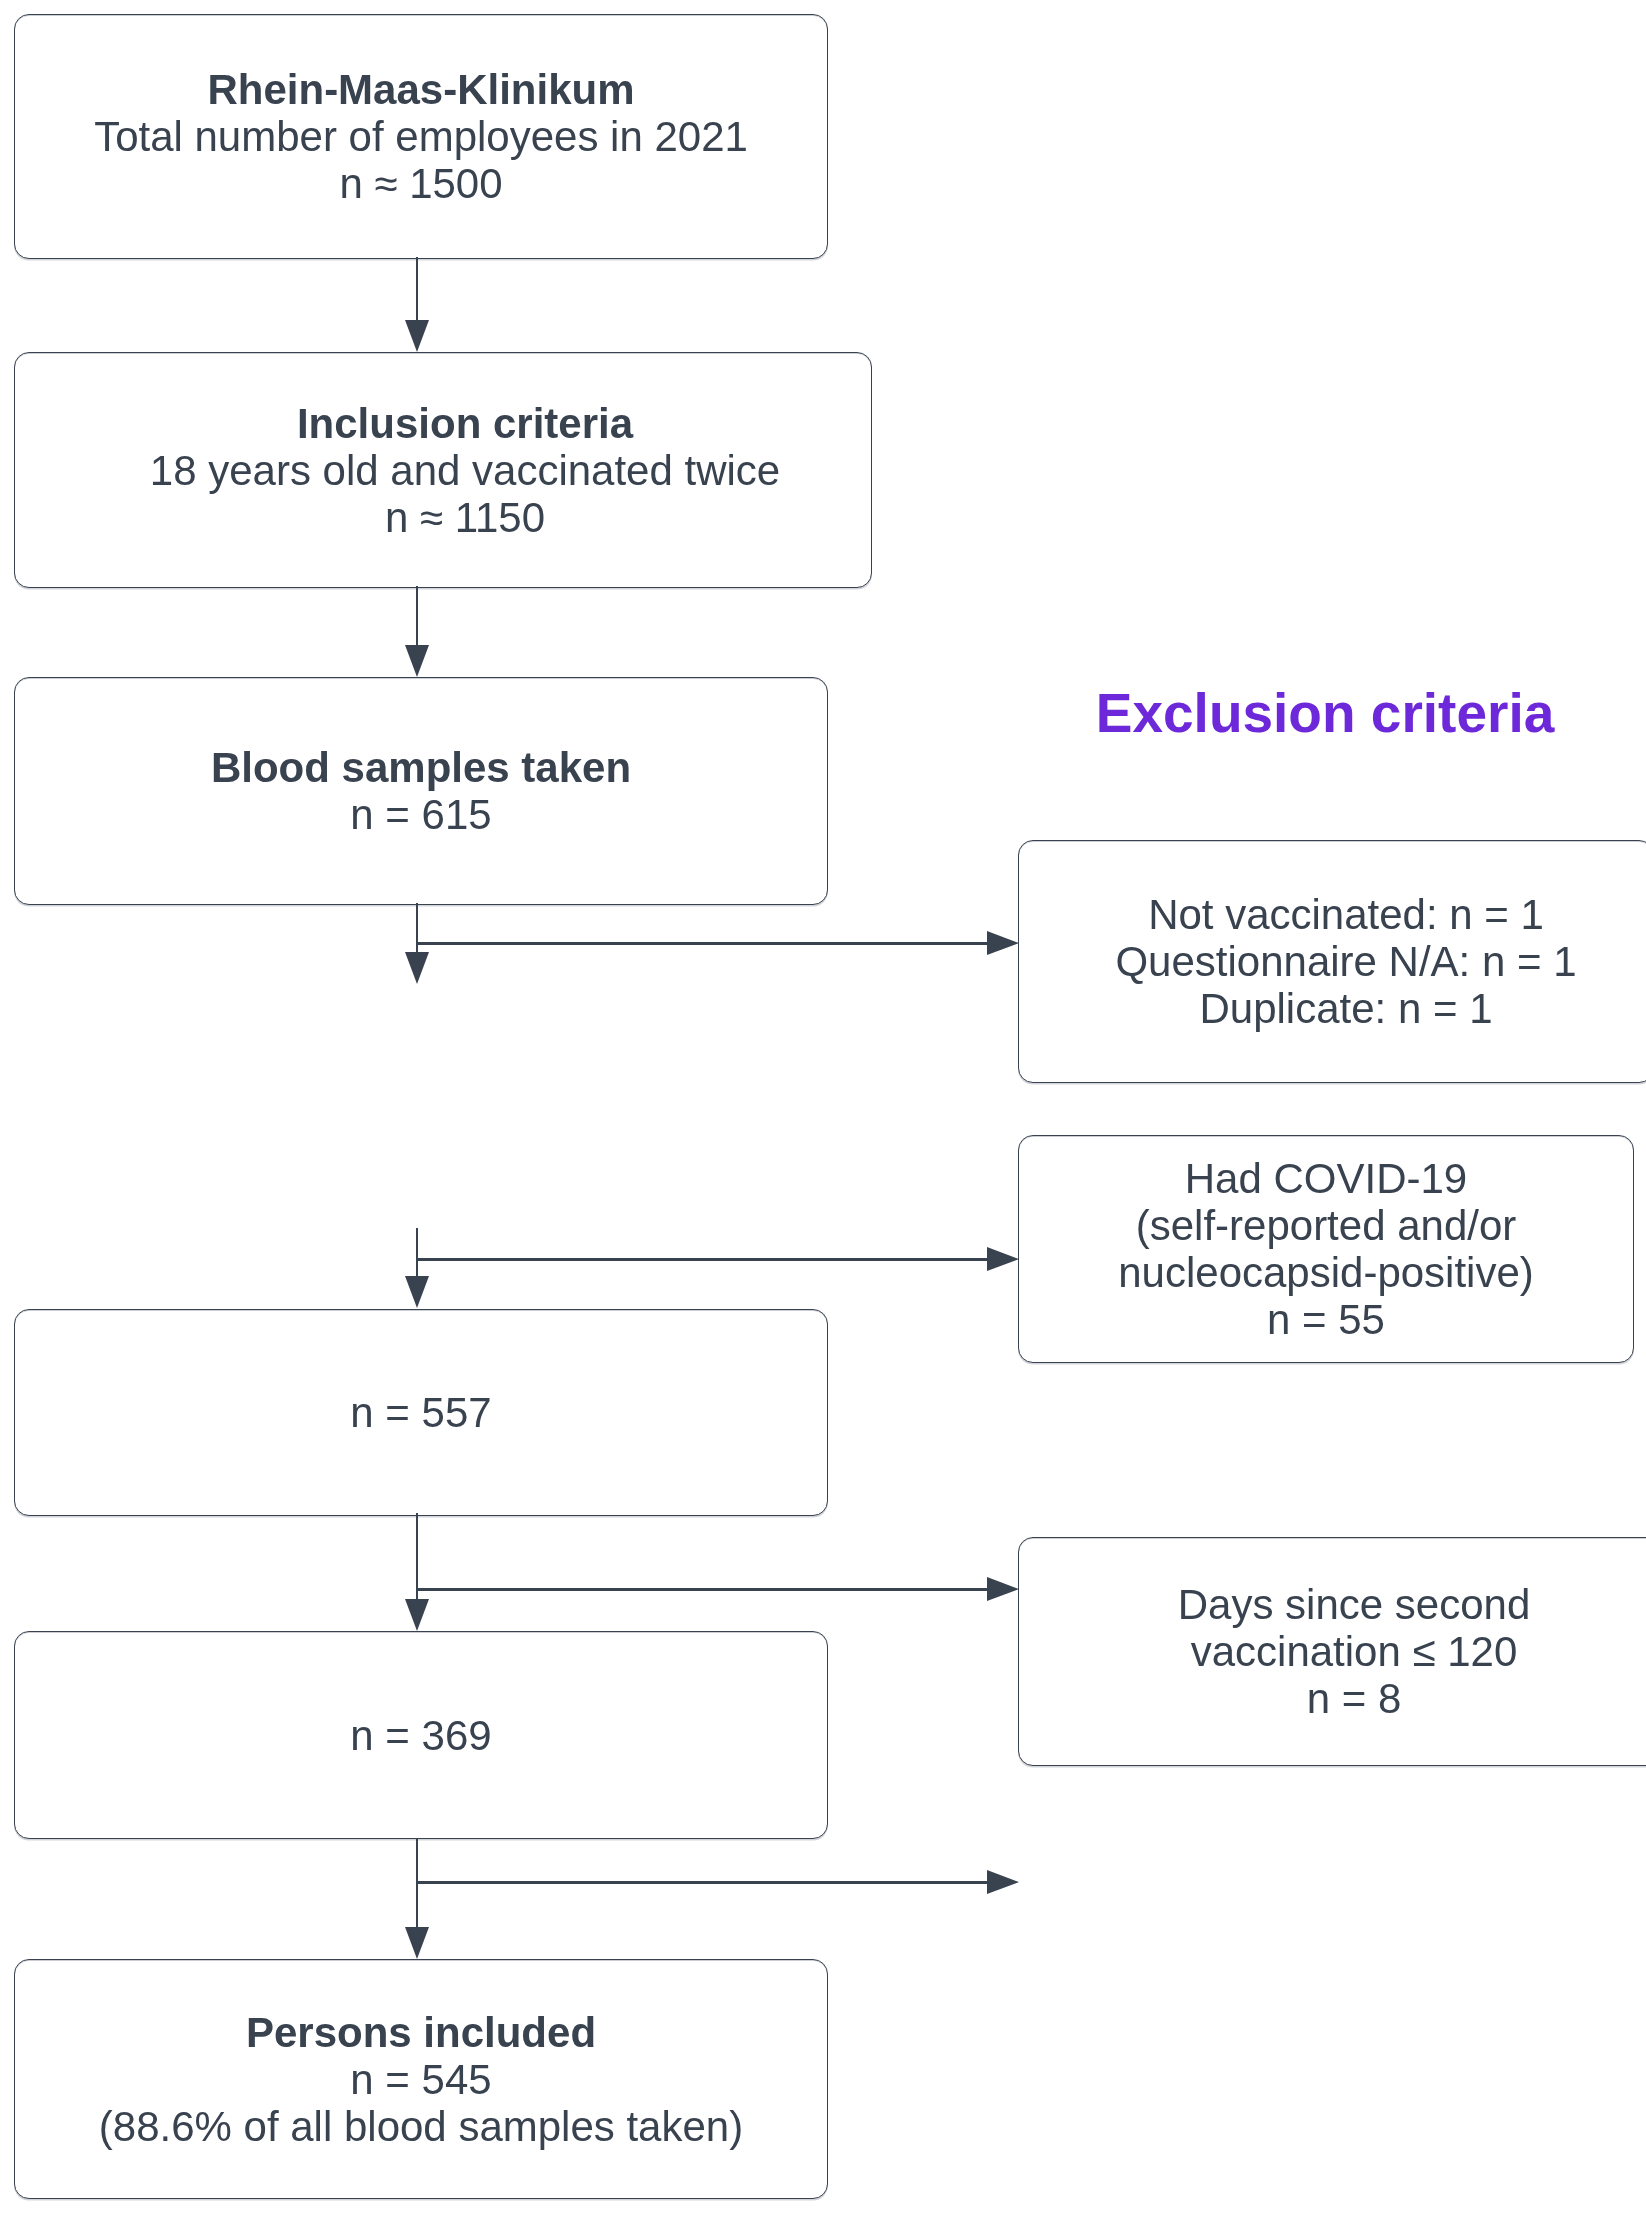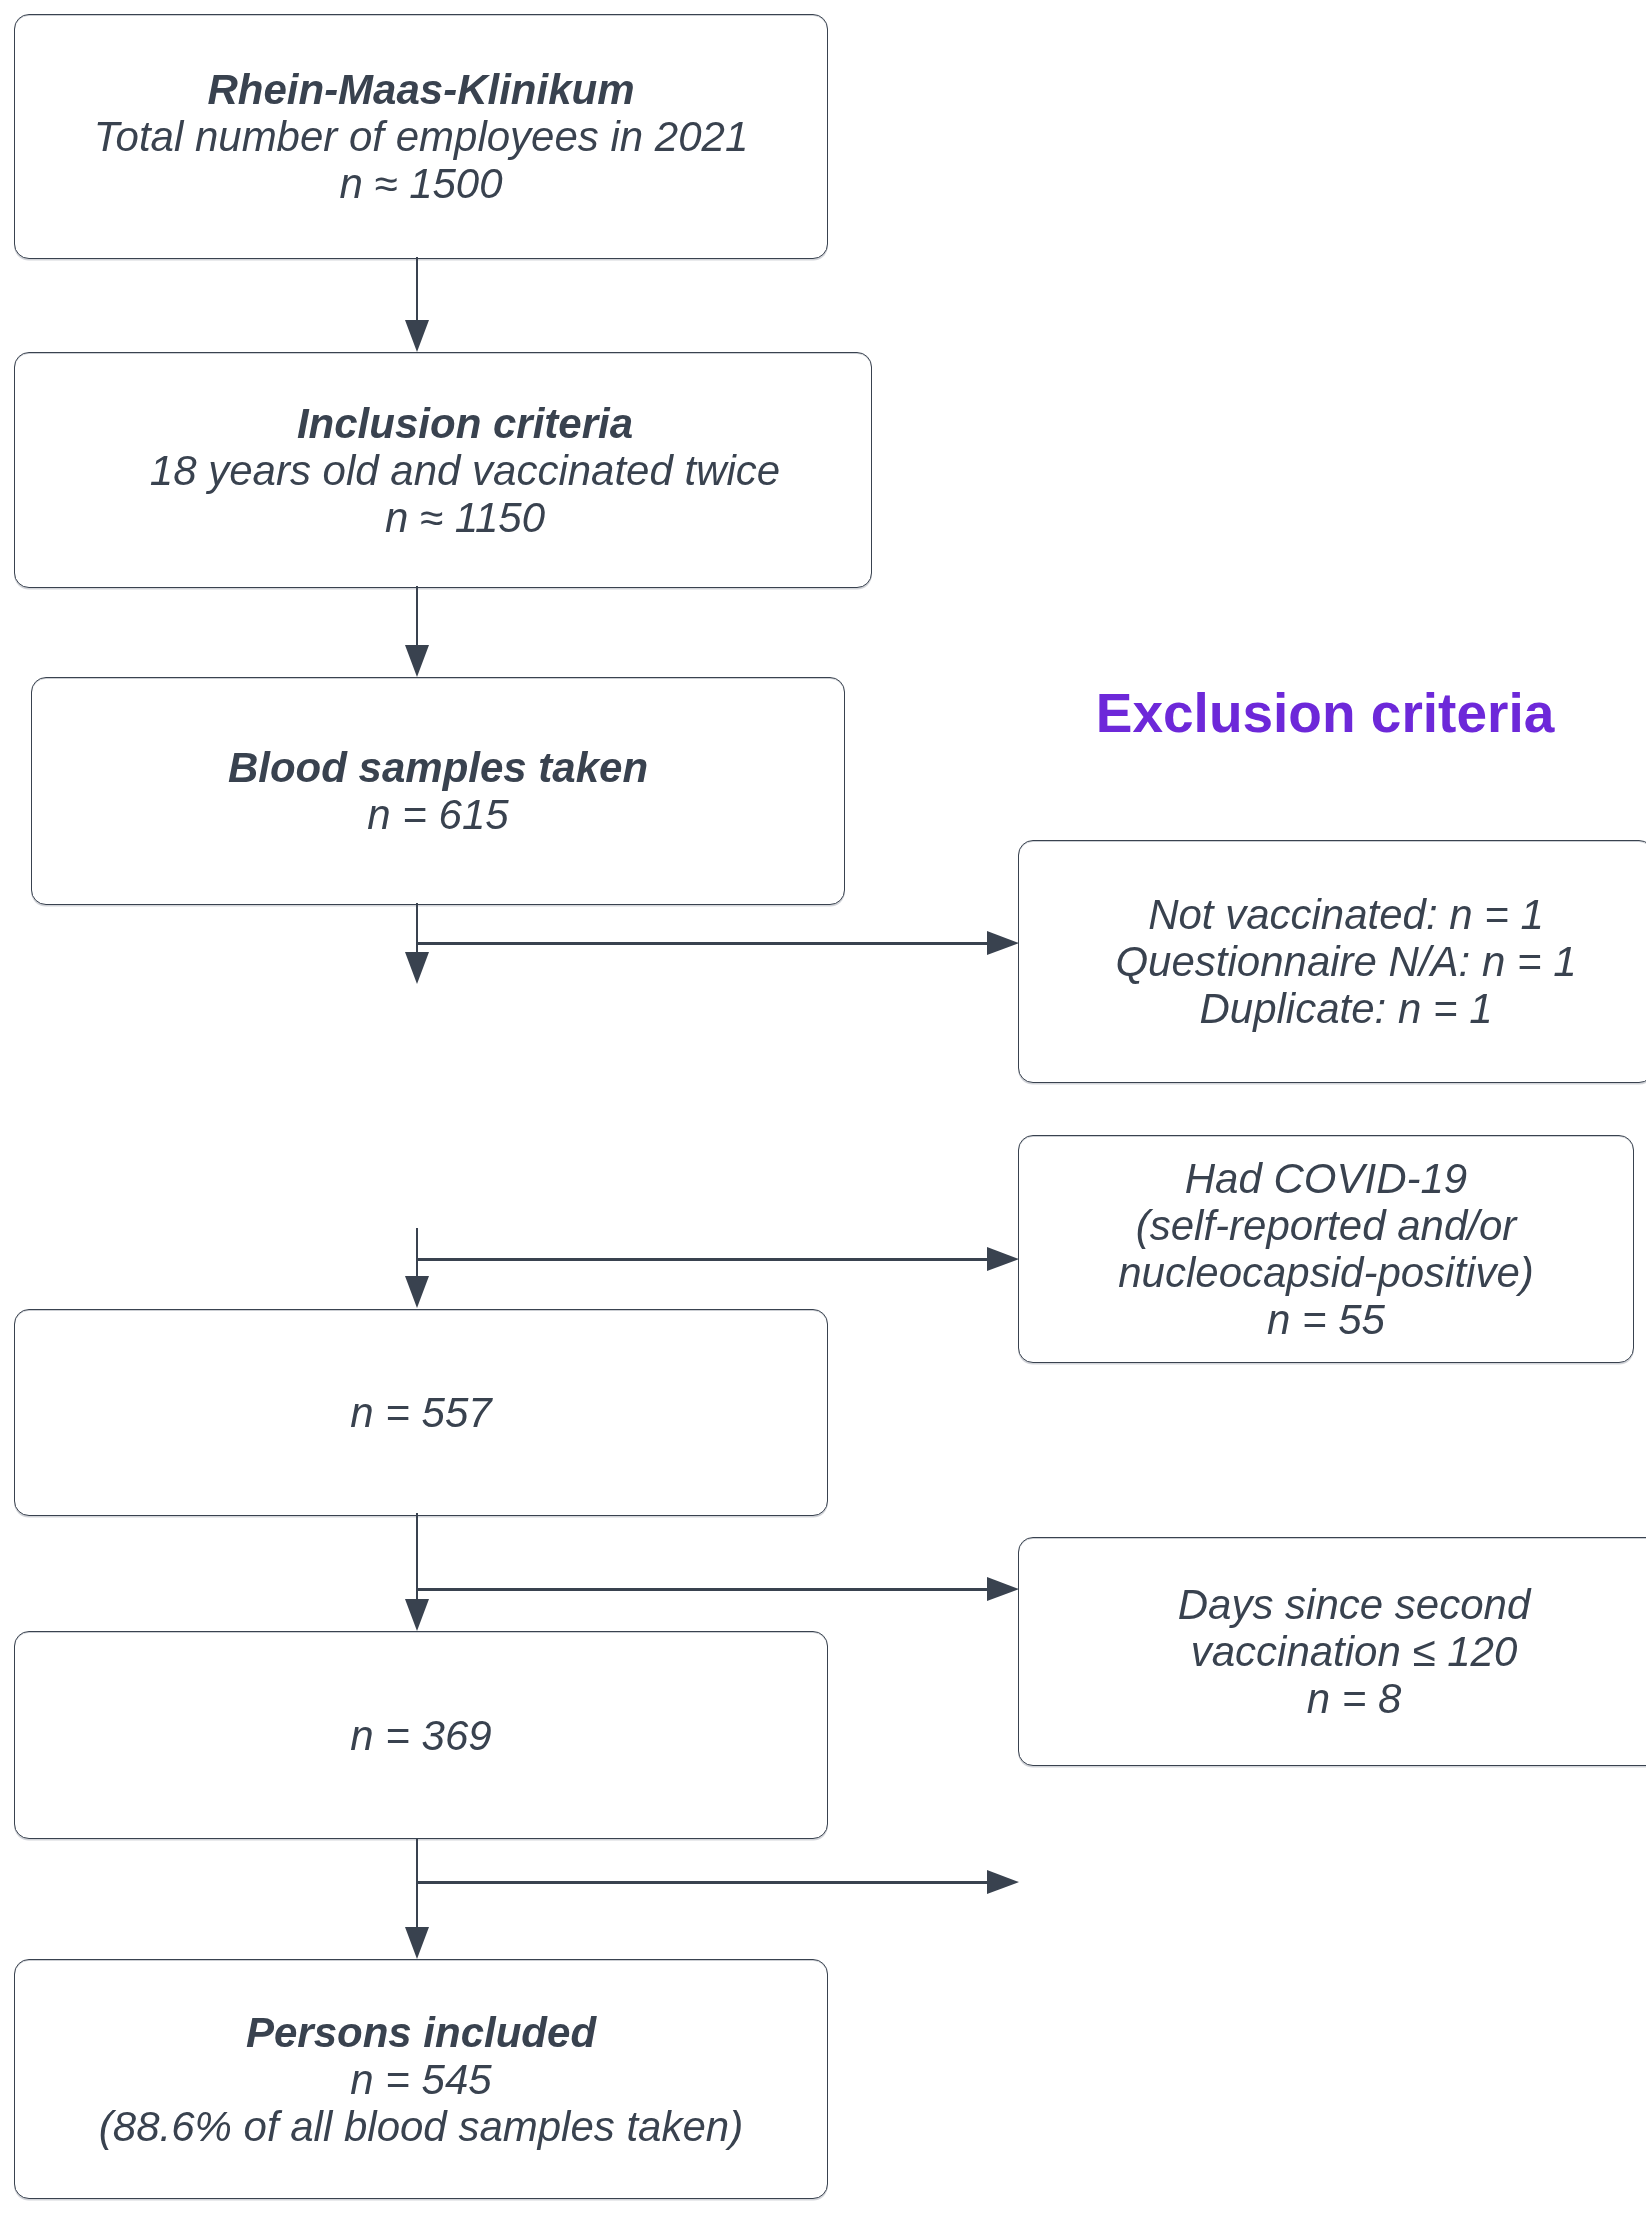--- a/index.html
+++ b/index.html
@@ -22,21 +22,20 @@
     border: 1.6px solid #39424f;
     border-radius: 15px;
     display: flex;
     flex-direction: column;
     align-items: center;
     justify-content: center;
     text-align: left;
     font-size: 42px;
     line-height: 47px;
     box-shadow: inset 0 1.1px 0 rgba(106,114,128,.35), 0 1.6px 0 rgba(106,114,128,.30);
-    font-style: italic;
   }
   .box.left-col  { left: 14px;   width: 812px; }
   .box.right-col { left: 1018px; width: 614px; }
   .line { display: block; padding: 0 16.2px; }
   .line.bold { font-weight: bold; }
   .vline {
     position: absolute;
     width: 2.2px;
     background: #39424f;
   }
@@ -65,21 +64,21 @@
     width: 614px;
     top: 681px;
     text-align: center;
     font-size: 55px;
     font-weight: bold;
     color: #6d28d9;
   }
   
   #box-total      { top: 14px;   height: 243px; }
   #box-inclusion  { top: 352px;  height: 234px; padding-left: 44px; }
-  #box-blood      { top: 677px; height: 226px; margin-left: 17px; }
+  #box-blood      { top: 677px; height: 226px; }
   #box-n612       { top: 984px; height: 244px; }
   #box-n557       { top: 1309px; height: 205px; }
   #box-n549       { top: 1631px; height: 206px; }
   #box-included   { top: 1959px; height: 238px; }
   
   #box-excl-1 { top: 840px; height: 241px; padding-left: 20px; }
   #box-excl-2 { top: 1135px; height: 226px; }
   #box-excl-3 { top: 1537px; height: 227px; padding-left: 28px; }
   #box-excl-4 { top: 1796px; height: 231px; }
 </style>

